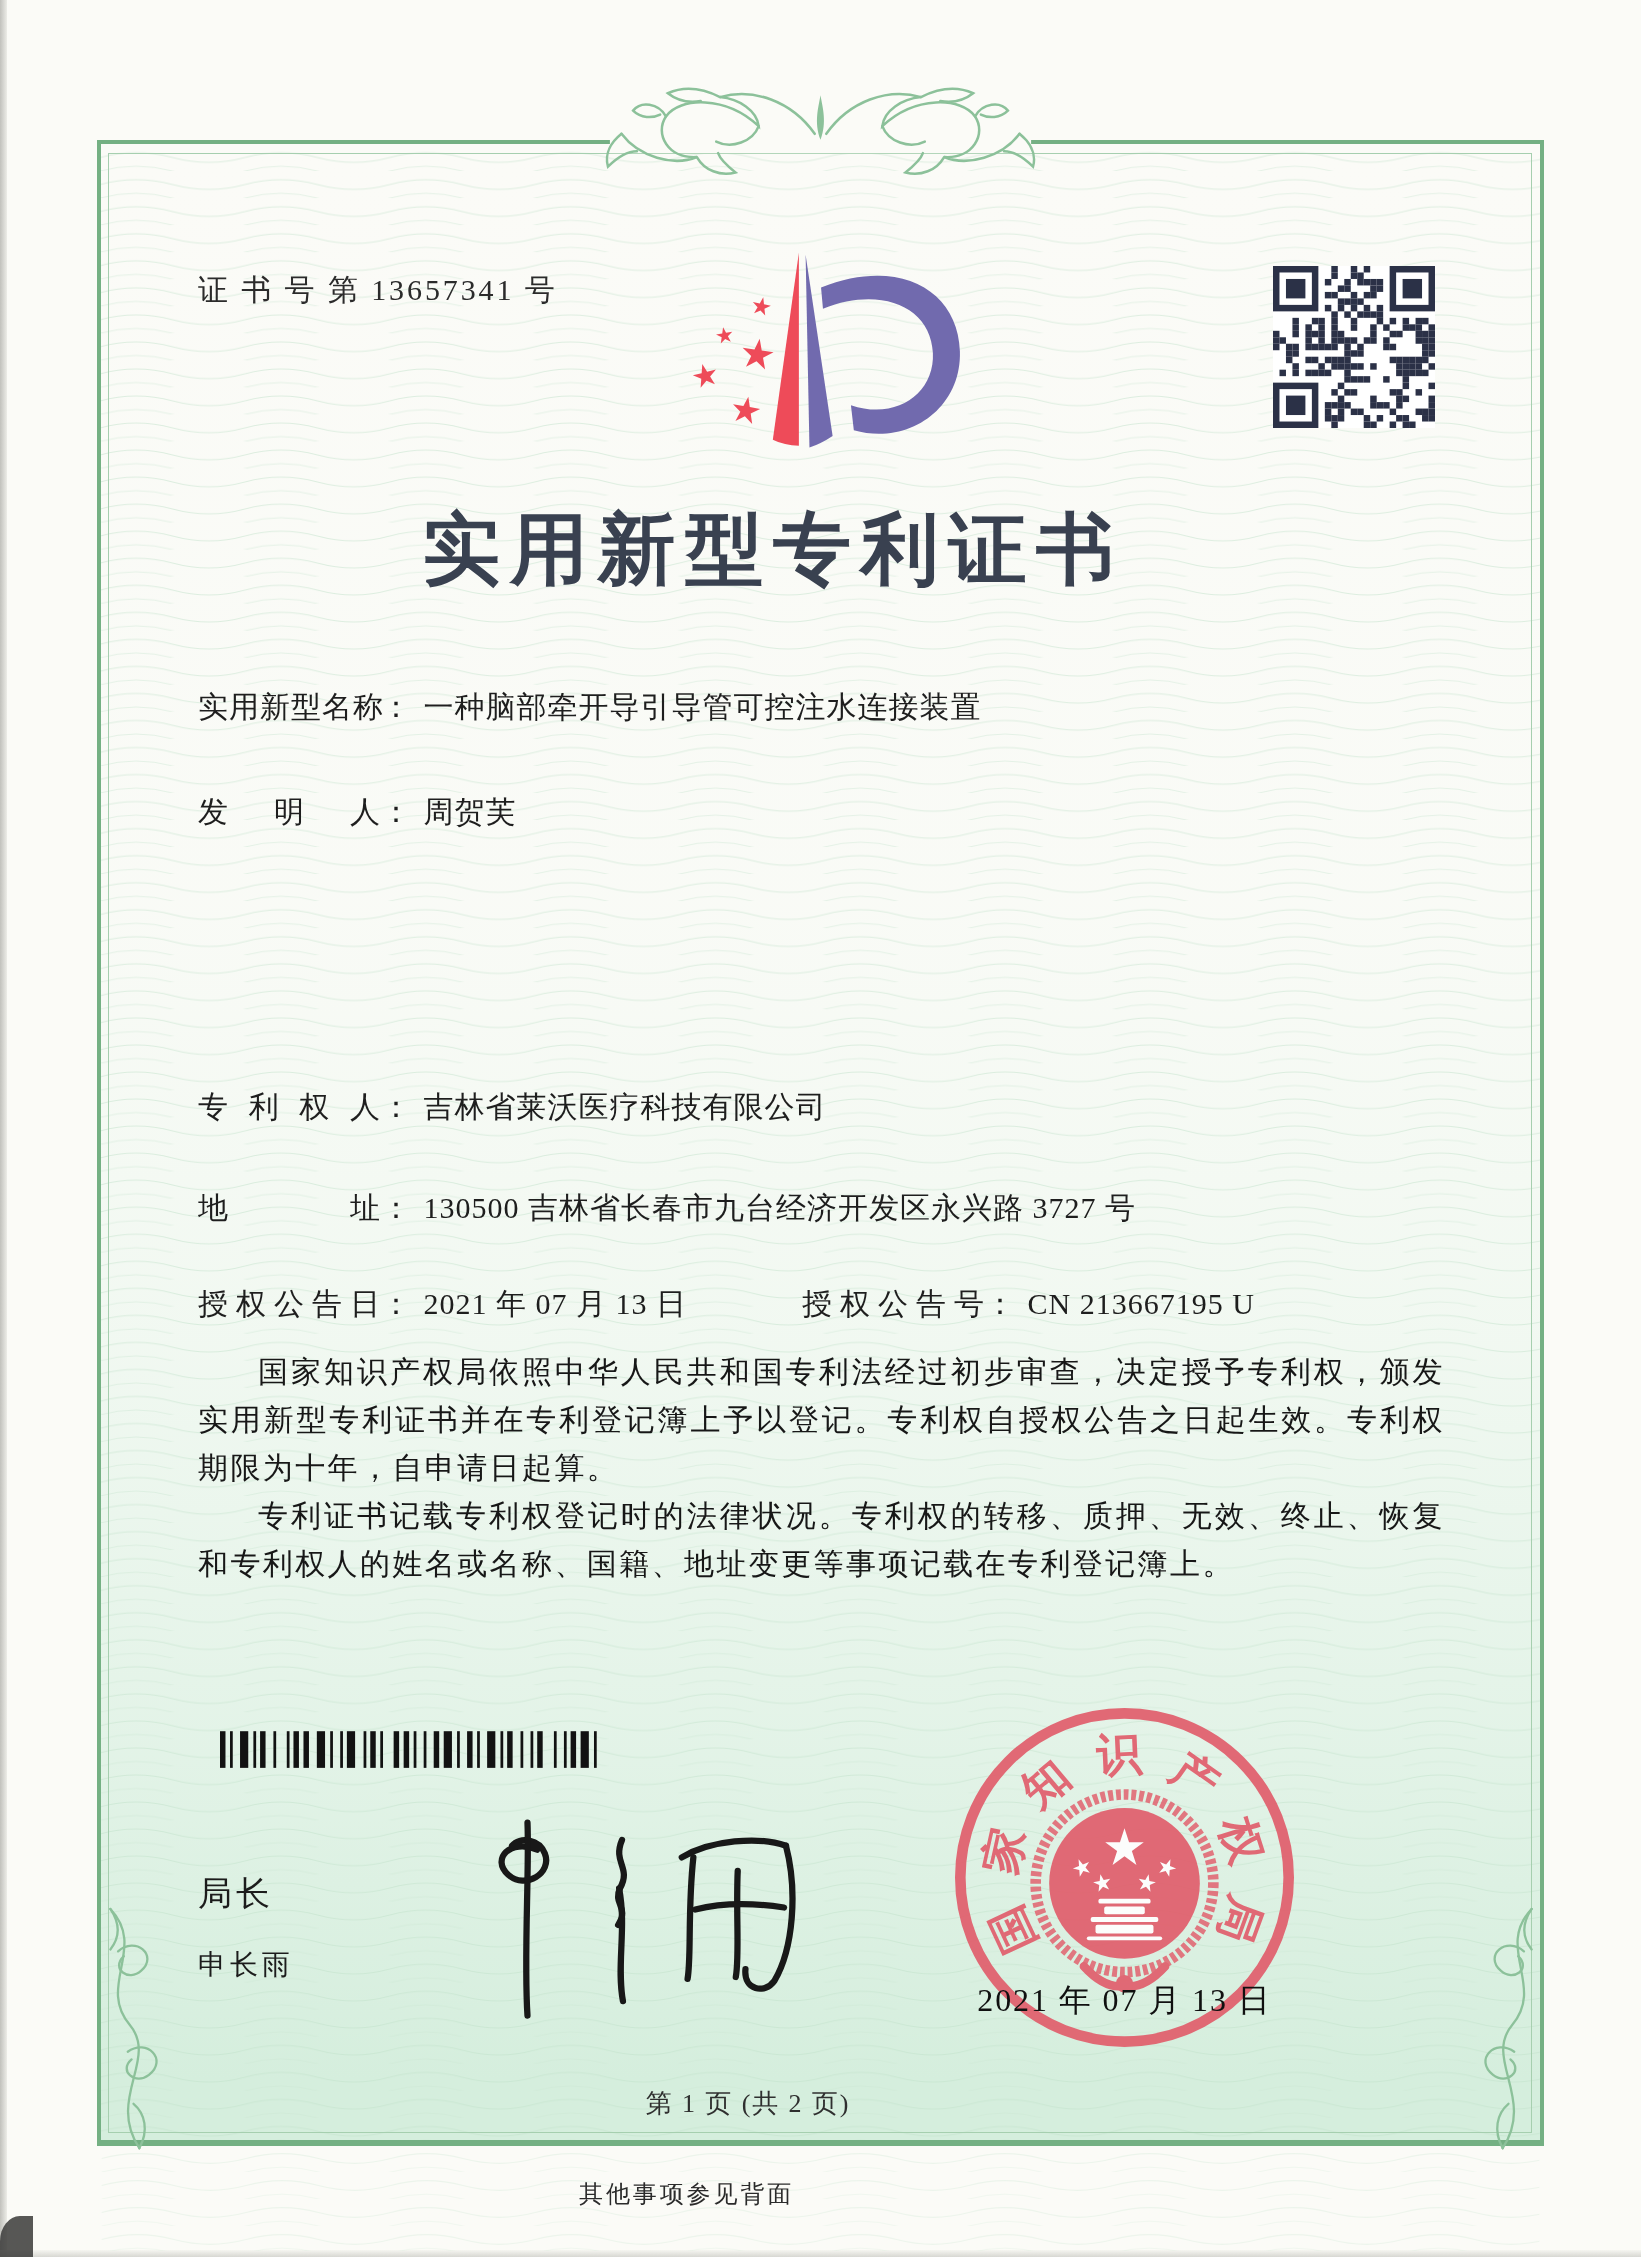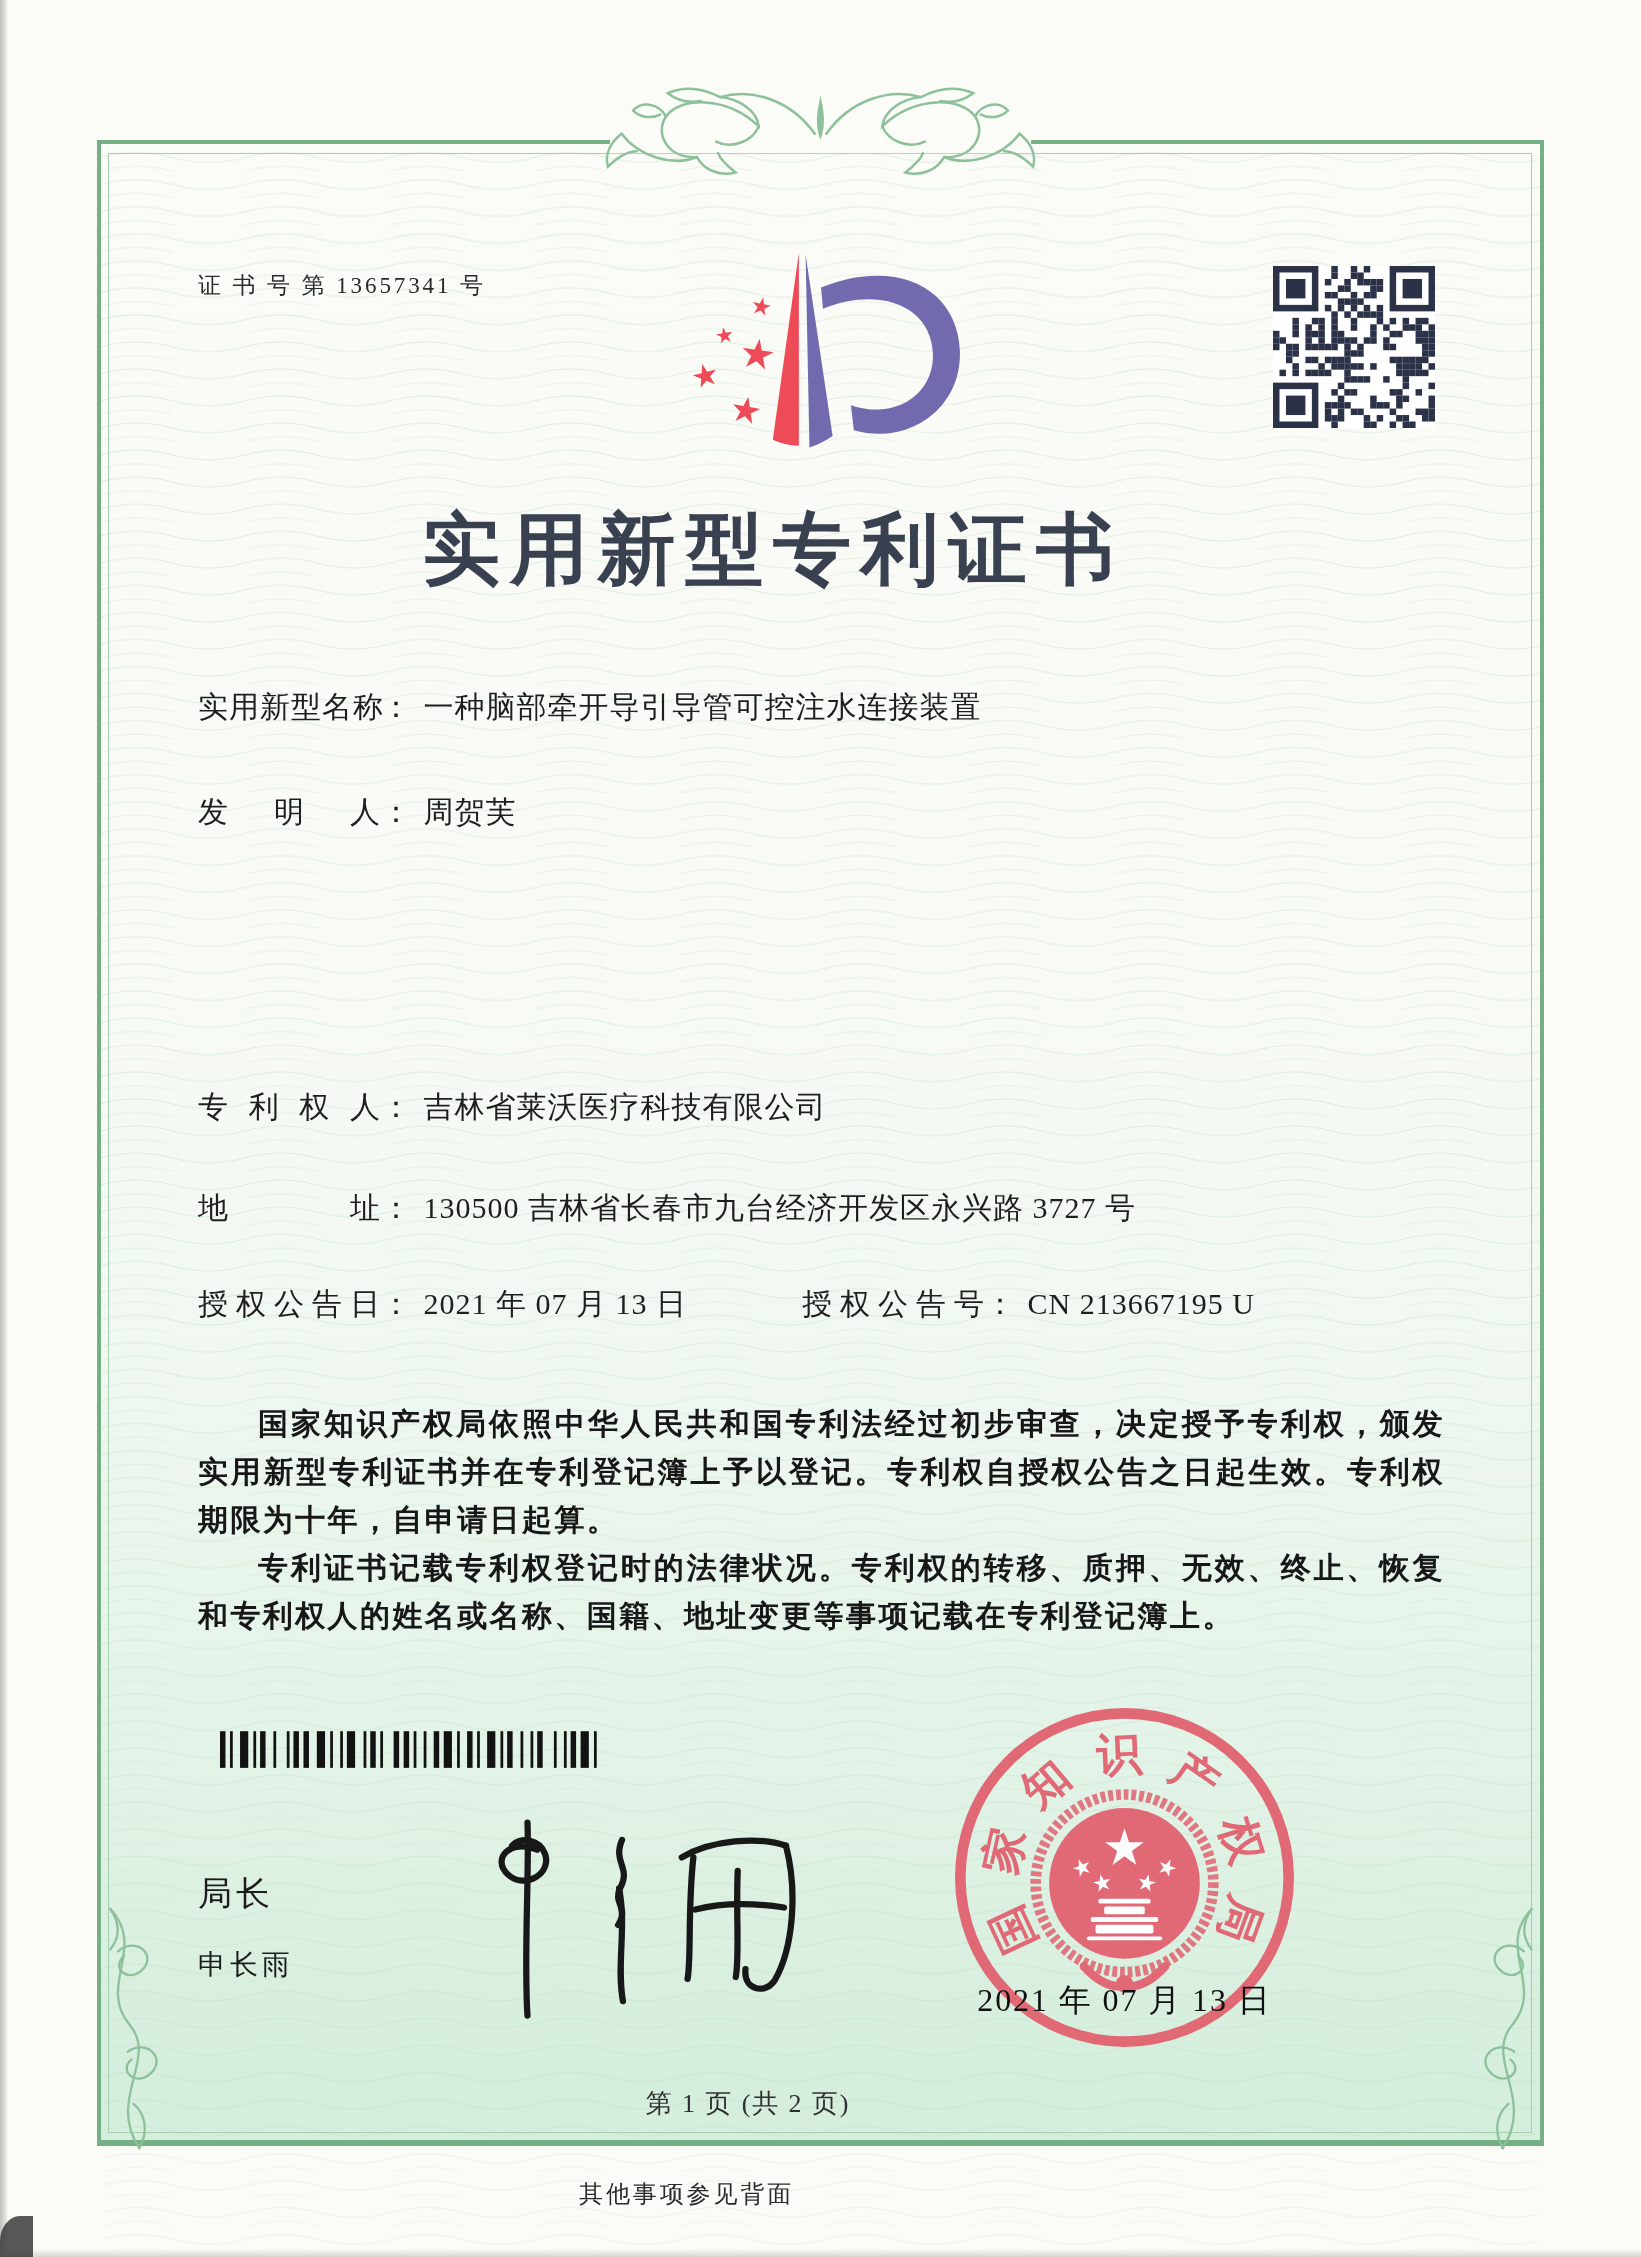--- a/index.html
+++ b/index.html
@@ -23,33 +23,33 @@
     background:linear-gradient(180deg,
       rgba(244,251,246,0) 0%,
       rgba(240,249,242,.18) 38%,
       rgba(229,245,234,.45) 60%,
       rgba(220,241,227,.78) 80%,
       rgba(213,238,221,1) 97%);
   }
   .waves{left:100px;top:144px;}
   .waves2{left:100px;top:2145px;}
   
-  .cert-no{left:198px;top:270px;font-size:23px;letter-spacing:2.9px;color:#2b2b2b;white-space:nowrap;}
+  .cert-no{left:198px;top:270px;font-size:30px;letter-spacing:2.9px;color:#2b2b2b;white-space:nowrap;}
   .title{
     left:97px;top:498px;width:1352px;text-align:center;
     font-size:78px;font-weight:700;letter-spacing:9.7px;color:#394150;white-space:nowrap;
   }
   .row{position:absolute;left:198px;font-size:30px;color:#1e1e1e;letter-spacing:1px;white-space:nowrap;}
   .label{display:inline-block;width:183px;text-align:justify;text-align-last:justify;}
   .value{margin-left:11.6px;}
   .pair2{position:absolute;left:604px;top:0;}
   .pair2 .label2{display:inline-block;width:183px;text-align:justify;text-align-last:justify;}
   .body-text{
-    left:198px;top:1400px;width:1247px;font-size:30px;line-height:48px;
-    letter-spacing:2.4px;text-align:justify;color:#171717;font-weight:bold;
+    left:198px;top:1348px;width:1247px;font-size:30px;line-height:48px;
+    letter-spacing:2.4px;text-align:justify;color:#171717;
   }
   .body-text p{margin:0;text-indent:2em;}
   .director-label{left:198px;top:1871px;font-size:34px;letter-spacing:3.9px;color:#1c1c1c;}
   .director-name{left:198px;top:1946px;font-size:28px;letter-spacing:3.9px;color:#1c1c1c;}
   .seal-box{left:941px;top:1694px;width:367px;height:367px;}
   .seal-date{left:941px;top:1979px;width:367px;text-align:center;font-size:32px;letter-spacing:1.9px;color:#101010;z-index:5;}
   .page-info{left:579px;top:2086px;width:338px;text-align:center;font-size:26px;letter-spacing:1.9px;color:#2f2f2f;}
   .back-note{left:579px;top:2178px;width:338px;font-size:24px;letter-spacing:2.9px;color:#2b2b2b;}
   svg{display:block;}
   .z2{z-index:2;} .z3{z-index:3;}

